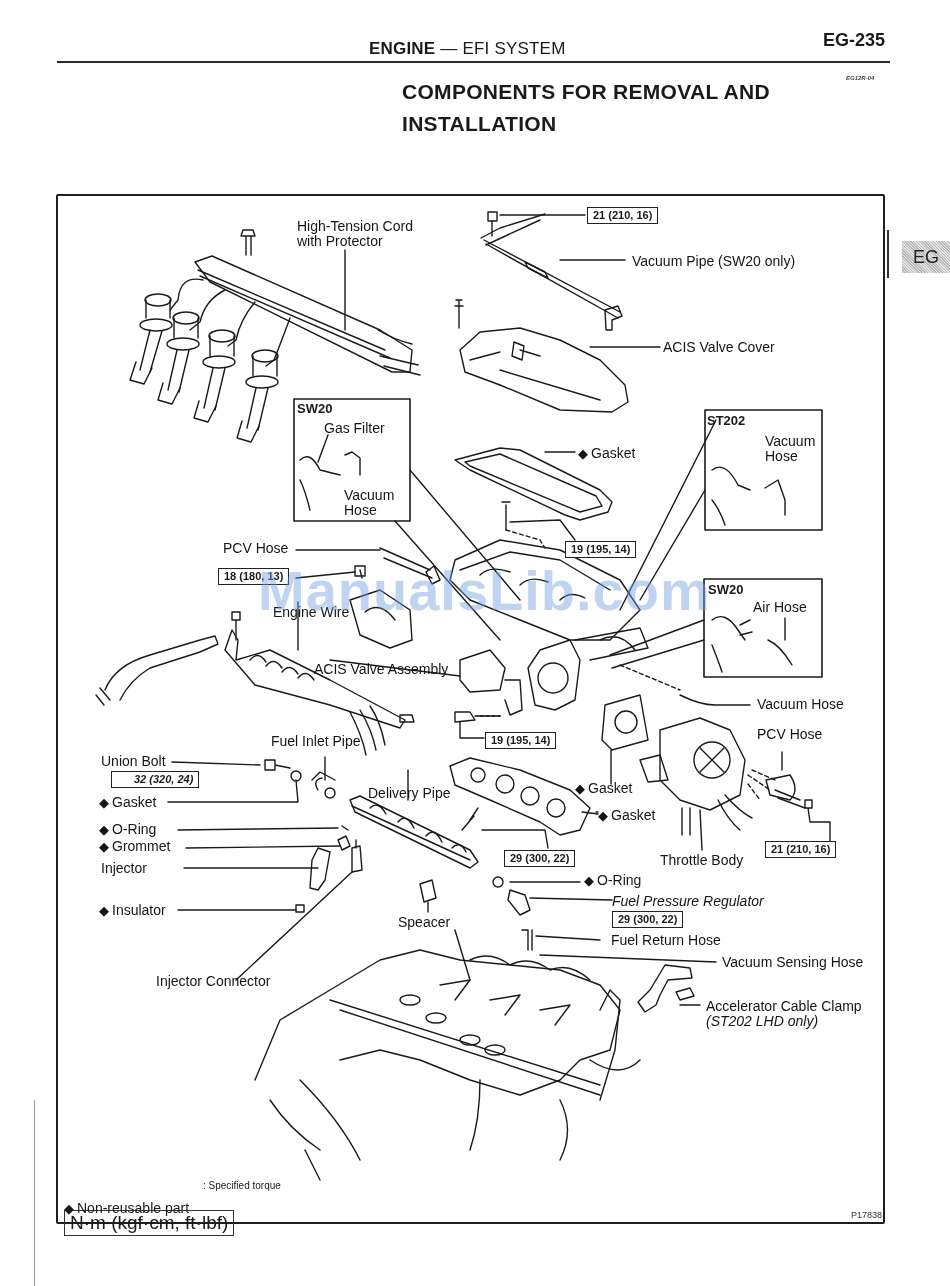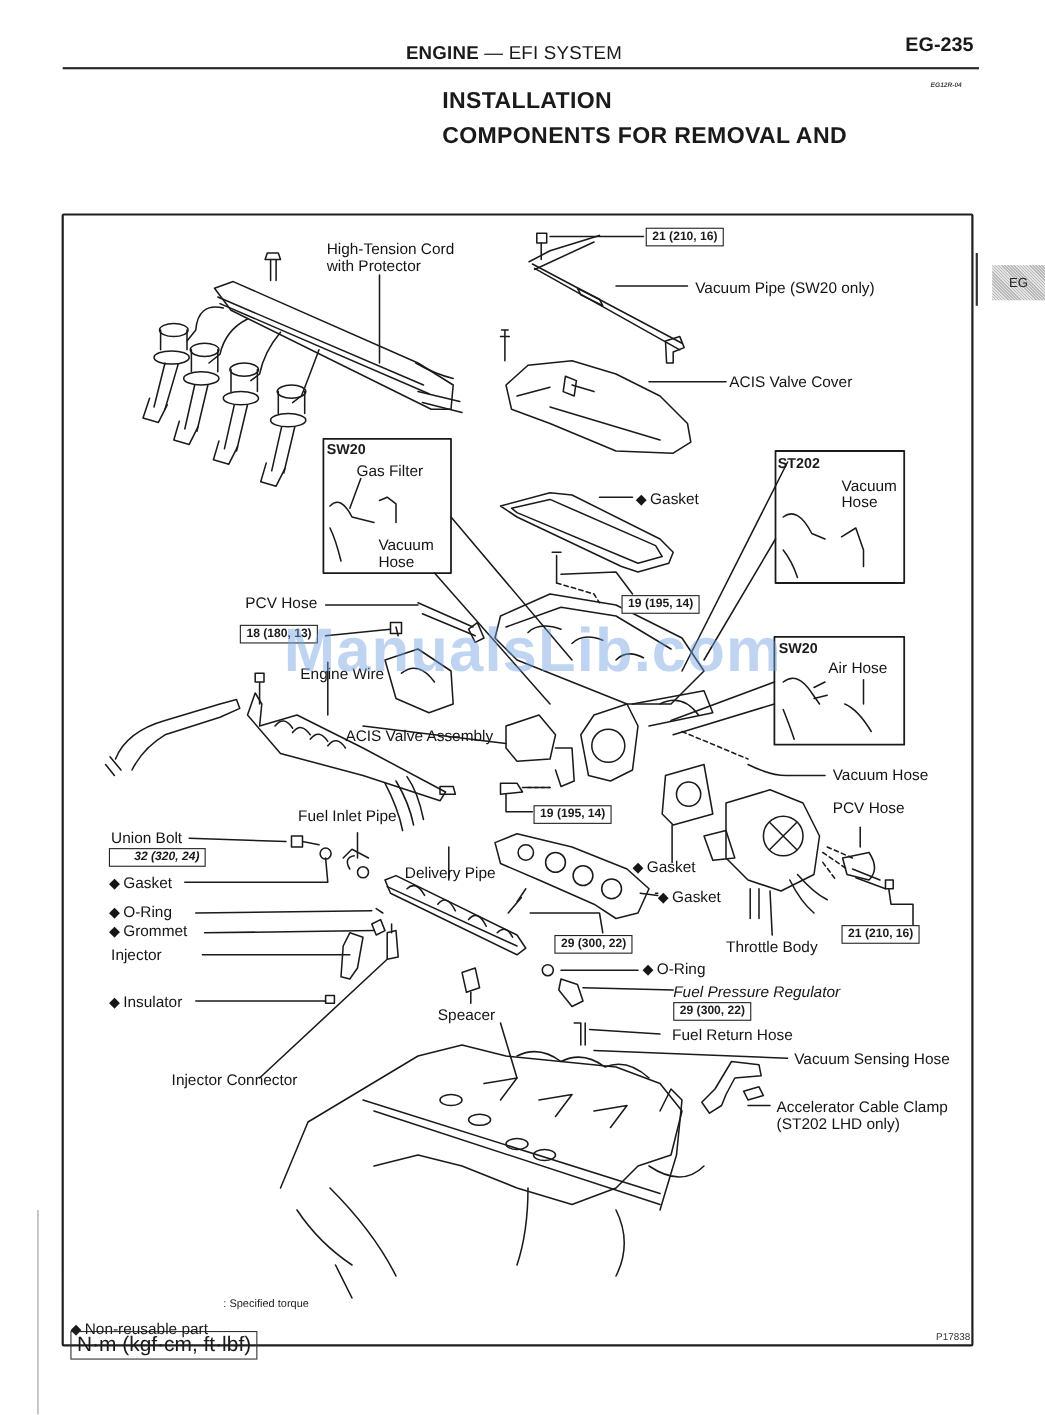--- a/index.html
+++ b/index.html
@@ -5,21 +5,21 @@
   html, body { margin: 0; padding: 0; background: #ffffff; }
   body { width: 950px; height: 1286px; position: relative; overflow: hidden;
          font-family: "Liberation Sans", sans-serif; color: #1a1a1a; }
   .abs { position: absolute; white-space: nowrap; }
   #header-rule { position: absolute; left: 57px; top: 61px; width: 833px; height: 2px; background: #2a2a2a; }
   #section-title { left: 369px; top: 39px; font-size: 17px; font-weight: bold; letter-spacing: 0.2px; }
   #section-title .sub { font-weight: normal; }
   #page-number { left: 823px; top: 30px; font-size: 18px; font-weight: bold; }
   #doc-code { left: 846px; top: 75px; font-size: 6px; font-weight: bold; color: #444; font-style: italic; }
   #main-title { left: 402px; top: 76px; font-size: 21px; font-weight: bold; line-height: 32px; letter-spacing: 0.3px; }
-  #eg-tab { left: 902px; top: 241px; width: 48px; height: 32px; font-size: 12px; color: #222;
+  #eg-tab { left: 902px; top: 241px; width: 48px; height: 32px; font-size: 18px; color: #222;
             background: repeating-linear-gradient(45deg,#b8b8b8 0 1px,#e4e4e4 1px 2px);
             display: flex; align-items: center; justify-content: center; }
   #eg-tab-line { position:absolute; left: 887px; top: 230px; width: 2px; height: 48px; background: #333; }
   #diagram-frame { position: absolute; left: 56px; top: 194px; width: 829px; height: 1030px;
                    border: 2px solid #1f1f1f; border-radius: 2px; box-sizing: border-box; }
   svg#drawing { position: absolute; left: 0; top: 0; }
   .lbl { position: absolute; font-size: 14px; white-space: nowrap; color: #151515; line-height: 15px; }
   .lbl.it { font-style: italic; }
   .torque { position: absolute; font-size: 11px; font-weight: bold; border: 1.5px solid #222; padding: 1px 5px;
             background: #fff; white-space: nowrap; line-height: 13px; }
@@ -37,22 +37,22 @@
 </head>
 <body>
 
 <div class="abs" id="section-title">
   <span>ENGINE</span><span class="sub"> — </span><span class="sub">EFI SYSTEM</span>
 </div>
 <div class="abs" id="page-number">EG-235</div>
 <div id="header-rule"></div>
 <div class="abs" id="doc-code">EG12R-04</div>
 <div class="abs" id="main-title">
+  <div>COMPONENTS FOR REMOVAL AND</div>
   <div>INSTALLATION</div>
-  <div>COMPONENTS FOR REMOVAL AND</div>
 </div>
 <div id="eg-tab-line"></div>
 <div class="abs" id="eg-tab">EG</div>
 
 <div id="diagram-frame"></div>
 
 <svg id="drawing" width="950" height="1286" viewBox="0 0 950 1286" fill="none" stroke="#1a1a1a" stroke-width="1.4" stroke-linecap="round" stroke-linejoin="round">
 
   <g>
     <path d="M195 262 L212 256 L380 330 L412 350 L410 372 L392 372 L210 282 Z"></path>
@@ -312,21 +312,21 @@
 <div class="inset-title" style="left:708px; top:582px;">SW20</div>
 <div class="lbl" style="left:753px; top:600px;">Air Hose</div>
 
 <div class="lbl" style="left:253px; top:605px;margin-left:20px;">Engine Wire</div>
 <div class="lbl" style="left:314px; top:662px;">ACIS Valve Assembly</div>
 <div class="lbl" style="left:757px; top:697px;">Vacuum Hose</div>
 <div class="torque" style="left:485px; top:732px;">19 (195, 14)</div>
 <div class="lbl" style="left:757px; top:727px;">PCV Hose</div>
 <div class="lbl" style="left:271px; top:734px;">Fuel Inlet Pipe</div>
 <div class="lbl" style="left:101px; top:754px;">Union Bolt</div>
-<div class="torque it" style="left:99px; top:771px;padding-left:22px;">32 (320, 24)</div>
+<div class="torque it" style="left:111px; top:771px;padding-left:22px;">32 (320, 24)</div>
 <div class="lbl" style="left:99px; top:795px;">
   <span class="diamond">◆</span><span>Gasket</span>
 </div>
 <div class="lbl" style="left:368px; top:786px;">Delivery Pipe</div>
 <div class="lbl" style="left:575px; top:781px;">
   <span class="diamond">◆</span><span>Gasket</span>
 </div>
 <div class="lbl" style="left:598px; top:808px;">
   <span class="diamond">◆</span><span>Gasket</span>
 </div>
@@ -347,21 +347,21 @@
 <div class="lbl" style="left:99px; top:903px;">
   <span class="diamond">◆</span><span>Insulator</span>
 </div>
 <div class="torque" style="left:612px; top:911px;">29 (300, 22)</div>
 <div class="lbl" style="left:398px; top:915px;">Speacer</div>
 <div class="lbl" style="left:611px; top:933px;">Fuel Return Hose</div>
 <div class="lbl" style="left:722px; top:955px;">Vacuum Sensing Hose</div>
 <div class="lbl" style="left:156px; top:974px;">Injector Connector</div>
 <div class="lbl" style="left:706px; top:999px;">
   <div>Accelerator Cable Clamp</div>
-  <div class="it" style="">(ST202 LHD only)</div>
+  <div class="it" style="font-style:italic;">(ST202 LHD only)</div>
 </div>
 
 <div class="abs" id="watermark">ManualsLib.com</div>
 
 <div class="abs" id="legend-box">N·m (kgf·cm, ft·lbf)</div>
 <div class="abs" id="legend-text">: Specified torque</div>
 <div class="abs" id="legend-nonreusable">
   <span class="diamond">◆</span><span>Non-reusable part</span>
 </div>
 <div class="abs" id="fig-code">P17838</div>

